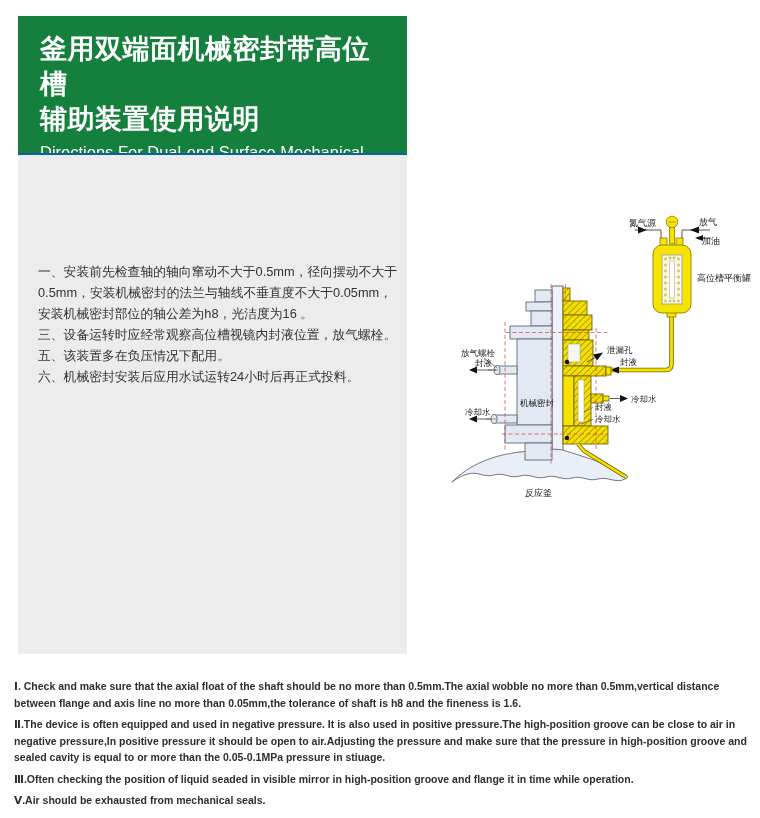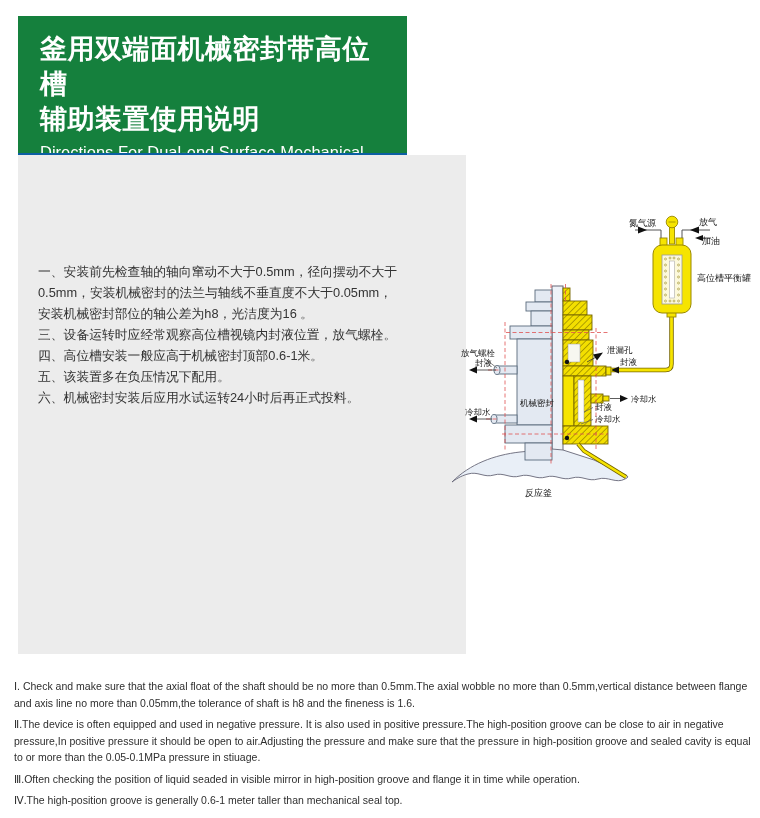--- a/index.html
+++ b/index.html
@@ -12,55 +12,54 @@
   .header-stripe{position:absolute;left:0;bottom:0;width:100%;height:10px;background:#0c5fa2;}
   .title-zh{
     color:#ffffff;font-size:27px;font-weight:bold;line-height:35px;
     margin:16px 18px 5px 22px;letter-spacing:0.5px;white-space:pre-line;
   }
   .subtitle-en{
     color:#ffffff;font-size:16.5px;line-height:20px;font-weight:normal;
     margin:0 0 0 22px;width:358px;
   }
   
-  .gray-panel{position:absolute;left:18px;top:155px;width:448px;height:499px;background:#ececec;}
+  .gray-panel{position:absolute;left:18px;top:155px;width:389px;height:499px;background:#ececec;}
   .zh-list{
     position:absolute;left:20px;top:106px;width:366px;
     font-size:12.8px;line-height:21px;color:#333333;
   }
   .zh-list p{margin:0;}
   
   .diagram{position:absolute;left:448px;top:198px;width:332px;height:315px;text-align:center;}
   .diagram svg{display:block;}
   .dlabel{font-size:8.5px;fill:#222222;}
   .dlabel-big{font-size:9px;fill:#222222;}
   
   .en-list{
     position:absolute;left:14px;top:678px;width:737px;
     font-size:10.5px;line-height:16.5px;color:#2e2e2e;
   }
-  .en-list p{margin:0 0 5px 0;}
+  .en-list p{margin:0 0 5px 0;font-weight:bold;}
 </style>
 </head>
 <body>
 
 <div class="page">
 
   <div class="header">
     <div class="title-zh">釜用双端面机械密封带高位槽
 辅助装置使用说明</div>
     <div class="subtitle-en">Directions For Dual-end Surface Mechanical Seals With Auxiliary High-position Tank Device Used In Stillage</div>
     <div class="header-stripe"></div>
   </div>
 
   <div class="gray-panel">
     <div class="zh-list">
       <p>一、安装前先检查轴的轴向窜动不大于0.5mm，径向摆动不大于0.5mm，安装机械密封的法兰与轴线不垂直度不大于0.05mm，安装机械密封部位的轴公差为h8，光洁度为16 。</p>
       <p>三、设备运转时应经常观察高位槽视镜内封液位置，放气螺栓。</p>
-      <p>四、高位槽安装一般应高于机械密封顶部0.6-1米。</p>
       <p>五、该装置多在负压情况下配用。</p>
       <p>六、机械密封安装后应用水试运转24小时后再正式投料。</p>
     </div>
   </div>
 
   <div class="diagram">
     <svg width="332" height="315" viewBox="0 0 332 315" xmlns="http://www.w3.org/2000/svg">
       <defs>
         <pattern id="hatch" width="4.5" height="4.5" patternUnits="userSpaceOnUse" patternTransform="rotate(45)">
           <rect width="4.5" height="4.5" fill="#f3df00"></rect>
@@ -207,18 +206,17 @@
 
         <text class="dlabel-big" x="77" y="298">反应釜</text>
       </g>
     </svg>
   </div>
 
   <div class="en-list">
     <p>Ⅰ. Check and make sure that the axial float of the shaft should be no more than 0.5mm.The axial wobble no more than 0.5mm,vertical distance between flange and axis line no more than 0.05mm,the tolerance of shaft is h8 and the fineness is 1.6.</p>
     <p>Ⅱ.The device is often equipped and used in negative pressure. It is also used in positive pressure.The high-position groove can be close to air in negative pressure,In positive pressure it should be open to air.Adjusting the pressure and make sure that the pressure in high-position groove and sealed cavity is equal to or more than the 0.05-0.1MPa pressure in stiuage.</p>
     <p>Ⅲ.Often checking the position of liquid seaded in visible mirror in high-position groove and flange it in time while operation.</p>
-    <p>Ⅳ.The high-position groove is generally 0.6-1 meter taller than mechanical seal top.</p>
     <p>Ⅴ.Air should be exhausted from mechanical seals.</p>
 
   </div>
 
 </div>
 
 </body></html>

